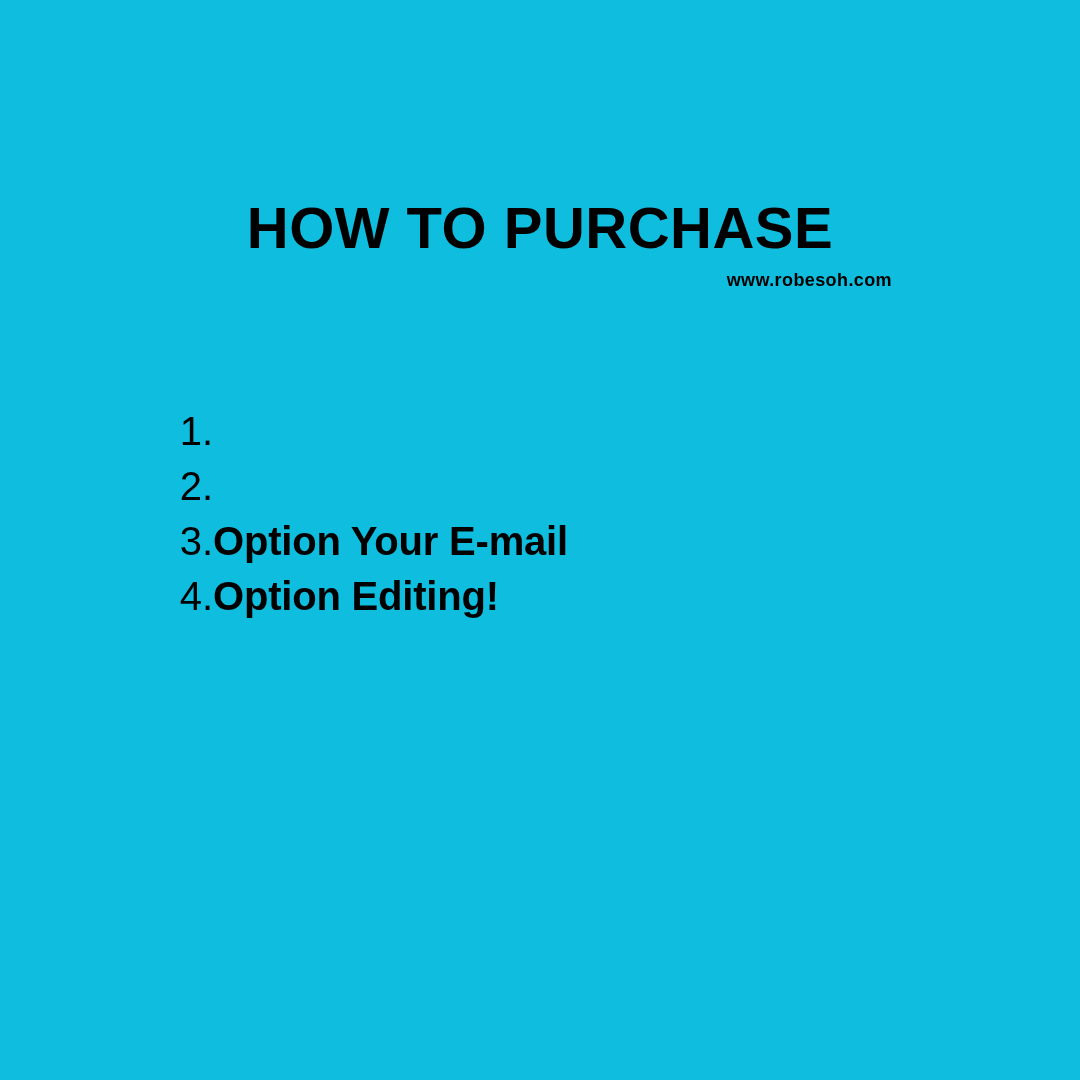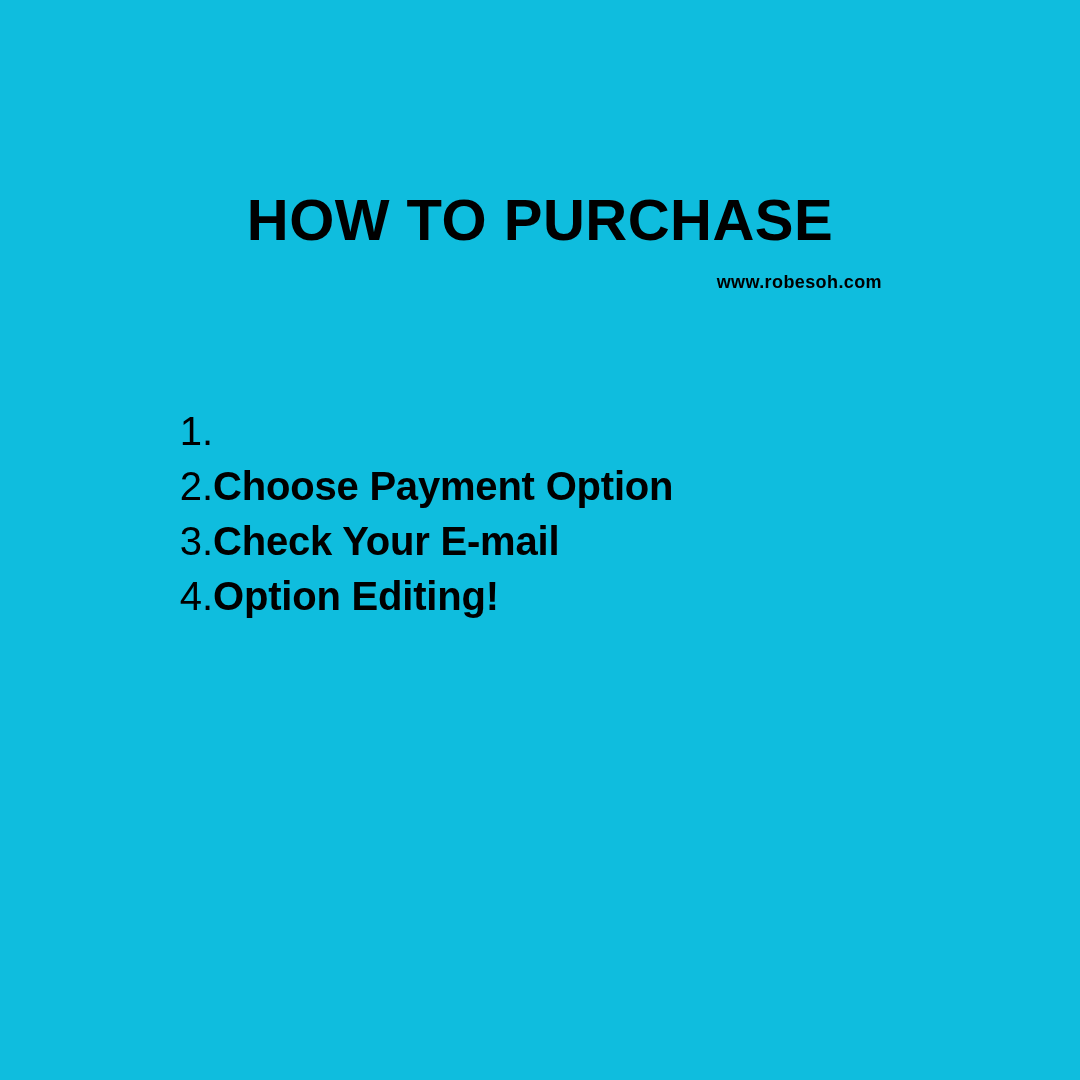--- a/index.html
+++ b/index.html
@@ -18,38 +18,38 @@
     position: relative;
     width: 1080px;
     height: 1080px;
     background: #0fbdde;
   }
 
   
   .heading-block {
     position: absolute;
     left: 0;
-    top: 188px;
+    top: 196px;
     width: 1080px;
   }
 
   .poster-title {
     margin: 0;
     text-align: center;
     color: #000000;
     font-family: "Liberation Sans", sans-serif;
     font-weight: 700;
     font-size: 58px;
     line-height: 64px;
     letter-spacing: 0.5px;
     white-space: nowrap;
   }
 
   .website-line {
-    margin: 18px;
+    margin: 8px;
     padding-right: 180px;
     text-align: right;
     color: #000000;
     font-family: "Liberation Sans", sans-serif;
     font-weight: 700;
     font-size: 18px;
     line-height: 24px;
     letter-spacing: 0.4px;
     white-space: nowrap;
   }
@@ -105,26 +105,25 @@
   </div>
 
   <ol class="steps-list">
 
     <li class="step-row">
       <span class="step-number">1.</span>
     </li>
 
     <li class="step-row">
       <span class="step-number">2.</span>
-      <span class="step-label">Choose Payment Option</span>
     </li>
 
     <li class="step-row">
       <span class="step-number">3.</span>
-      <span class="step-label">Check Your E-mail</span>
+      <span class="step-label">Option Your E-mail</span>
     </li>
 
     <li class="step-row">
       <span class="step-number">4.</span>
       <span class="step-label">Option Editing!</span>
     </li>
 
   </ol>
 
 </div>

